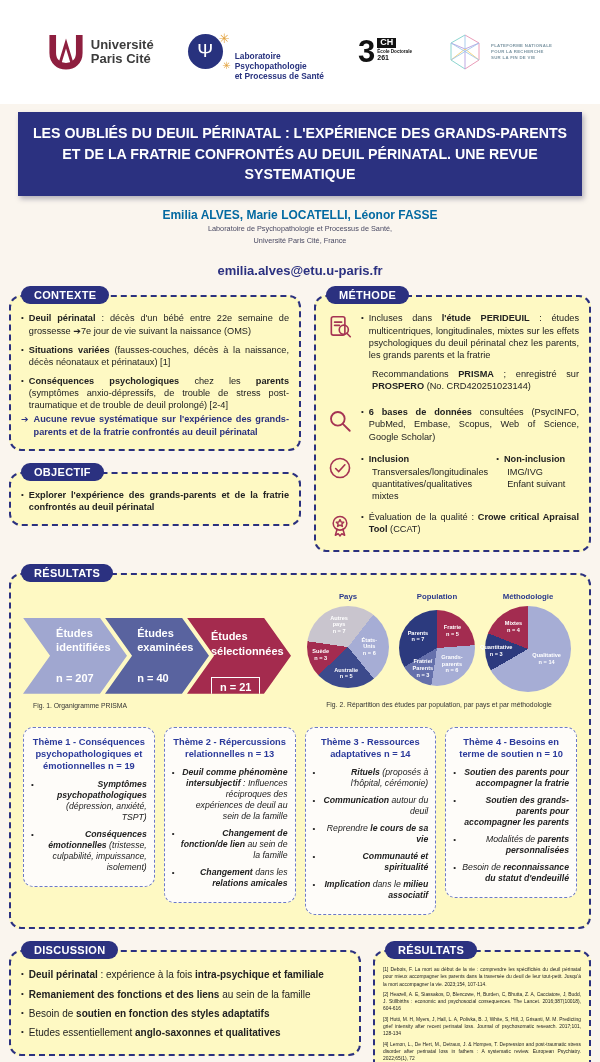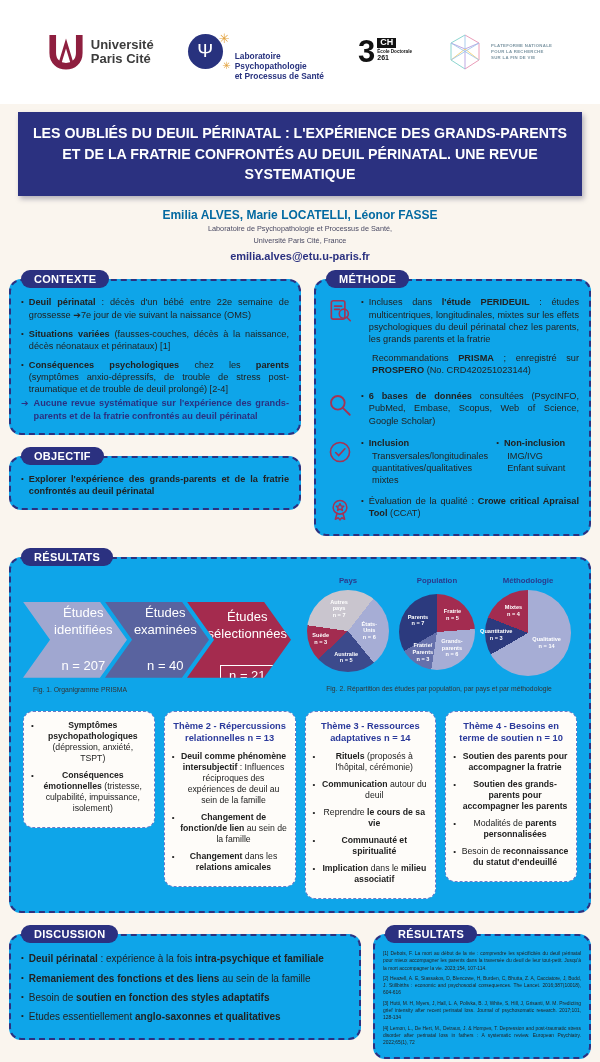--- a/index.html
+++ b/index.html
@@ -28,24 +28,24 @@
   .ed-261 { font-size: 7px; font-weight: 900; color: #121212; }
   .pf-text { font-size: 4.3px; line-height: 1.35; letter-spacing: 0.3px; color: #7d96a3; font-weight: bold; }
 
   
   .banner { margin: 8px 18px 0; background: #2b3180; color: #ffffff; text-align: center; font-weight: bold; font-size: 14.2px; line-height: 1.45; padding: 11px 14px; box-shadow: 2px 3px 5px rgba(50,50,85,0.35); }
 
   
   .authors { text-align: center; margin-top: 12px; }
   .author-names { color: #0369a1; font-weight: bold; font-size: 12px; }
   .affil { font-size: 7.3px; color: #4a4a63; margin-top: 2px; line-height: 1.35; }
-  .email { font-size: 11px; color: #2b3180; font-weight: bold; margin-top: 5px; }
-
-  
-  .dbox { position: relative; border: 2px dashed #2b3180; border-radius: 12px; background: #0ea5e9; padding: 15px 10px 9px; }
+  .email { font-size: 13px; color: #2b3180; font-weight: bold; margin-top: 18px; }
+
+  
+  .dbox { position: relative; border: 2px dashed #2b3180; border-radius: 12px; background: #fef9c3; padding: 15px 10px 9px; }
   .pill { position: absolute; top: -11px; left: 10px; background: #2b3180; color: #fff; font-size: 11px; font-weight: bold; padding: 3px 13px; border-radius: 12px; letter-spacing: 0.3px; white-space: nowrap; }
 
   
   .cols { display: flex; gap: 13px; margin: 17px 9px 0; align-items: flex-start; }
   .col-left { flex: 0 0 292px; }
   .col-right { flex: 1; }
   .objectif-box { margin-top: 21px; }
 
   .bullet-row { display: flex; gap: 5px; margin-bottom: 7px; }
   .bullet-row:last-child { margin-bottom: 2px; }
@@ -67,39 +67,39 @@
 
   
   .resultats { margin: 21px 9px 0; padding: 17px 12px 12px; }
   .figures-row { display: flex; gap: 6px; align-items: flex-start; }
   .left-fig { flex: 0 0 272px; padding-top: 26px; }
   .prisma-flow { display: flex; align-items: center; }
   .chevron { width: 104px; height: 76px; clip-path: polygon(0 0, 74% 0, 100% 50%, 74% 100%, 0 100%, 26% 50%); display: flex; align-items: center; justify-content: center; margin-right: -22px; }
   .chev-0 { background: #a0a7d0; }
   .chev-1 { background: #59639f; }
   .chev-2 { background: #a42b4e; }
-  .chev-inner { text-align: center; color: #fff; font-weight: normal; font-size: 13px; line-height: 1.3; padding-left: 16%; white-space: pre-line; }
+  .chev-inner { text-align: left; color: #fff; font-weight: bold; font-size: 11px; line-height: 1.3; padding-left: 16%; white-space: pre-line; }
   .chev-n { margin-top: 2px; }
   .chev-n.boxed { display: inline-block; border: 1px solid #fff; padding: 1.5px 8px; margin-top: 5px; }
   .fig-caption { font-size: 6.8px; color: #333; margin: 8px 0 0 10px; }
   .right-fig { flex: 1; }
   .pies { display: flex; justify-content: center; gap: 10px; align-items: flex-start; }
   .pie-wrap { display: flex; flex-direction: column; align-items: center; gap: 5px; }
   .pie-title { font-size: 7.8px; font-weight: bold; color: #2b3a8c; }
   .pie { position: relative; border-radius: 50%; }
   .pie-0 { width: 76px; height: 76px; margin-top: 4px; }
   .pie-1 { width: 82px; height: 82px; }
   .pie-2 { width: 86px; height: 86px; }
   .pie-label { position: absolute; transform: translate(-50%,-50%); color: #fff; font-weight: bold; font-size: 5.6px; line-height: 1.2; text-align: center; white-space: pre-line; }
   .fig2-caption { font-size: 6.8px; color: #333; text-align: center; margin-top: 9px; }
 
   .themes-row { display: flex; gap: 9px; margin-top: 18px; align-items: flex-start; }
   .theme-box { flex: 1; border: 1.5px dashed #6b79c8; border-radius: 10px; background: #fefcf9; padding: 8px 7px 7px; }
   .theme-title { font-size: 9.3px; font-weight: bold; color: #2b3a9b; text-align: center; line-height: 1.3; margin-bottom: 7px; }
-  .theme-box .btext { font-size: 8.7px; text-align: center; line-height: 1.27; }
+  .theme-box .btext { font-size: 8.7px; text-align: right; line-height: 1.27; font-style: italic; }
   .theme-box .bullet-row { margin-bottom: 6px; }
 
   
   .bottom-row { display: flex; gap: 12px; margin: 21px 9px 0; align-items: flex-start; }
   .discussion { flex: 0 0 352px; padding-top: 16px; }
   .discussion .btext { font-size: 10px; text-align: left; }
   .discussion .bullet-row { margin-bottom: 6px; }
   .references { flex: 1; padding: 14px 8px 7px; }
   .para { font-size: 4.9px; line-height: 1.45; color: #222; text-align: justify; margin-bottom: 3.5px; }
 </style>
@@ -358,20 +358,21 @@
 n = 4</div>
               </div>
           </div>
         </div>
         <div class="fig2-caption">Fig. 2. Répartition des études par population, par pays et par méthodologie</div>
       </div>
     </div>
 
     <div class="themes-row">
       <div class="theme-box">
+        <div class="theme-title">Thème 1 - Conséquences psychopathologiques et émotionnelles n = 19</div>
         <div>
             <div class="bullet-row">
               <span class="marker">•</span>
               <div class="btext"><span class="b">Symptômes psychopathologiques</span><span> (dépression, anxiété, TSPT)</span></div>
             </div>
             <div class="bullet-row">
               <span class="marker">•</span>
               <div class="btext"><span class="b">Conséquences émotionnelles</span><span> (tristesse, culpabilité, impuissance, isolement)</span></div>
             </div>
           </div>

